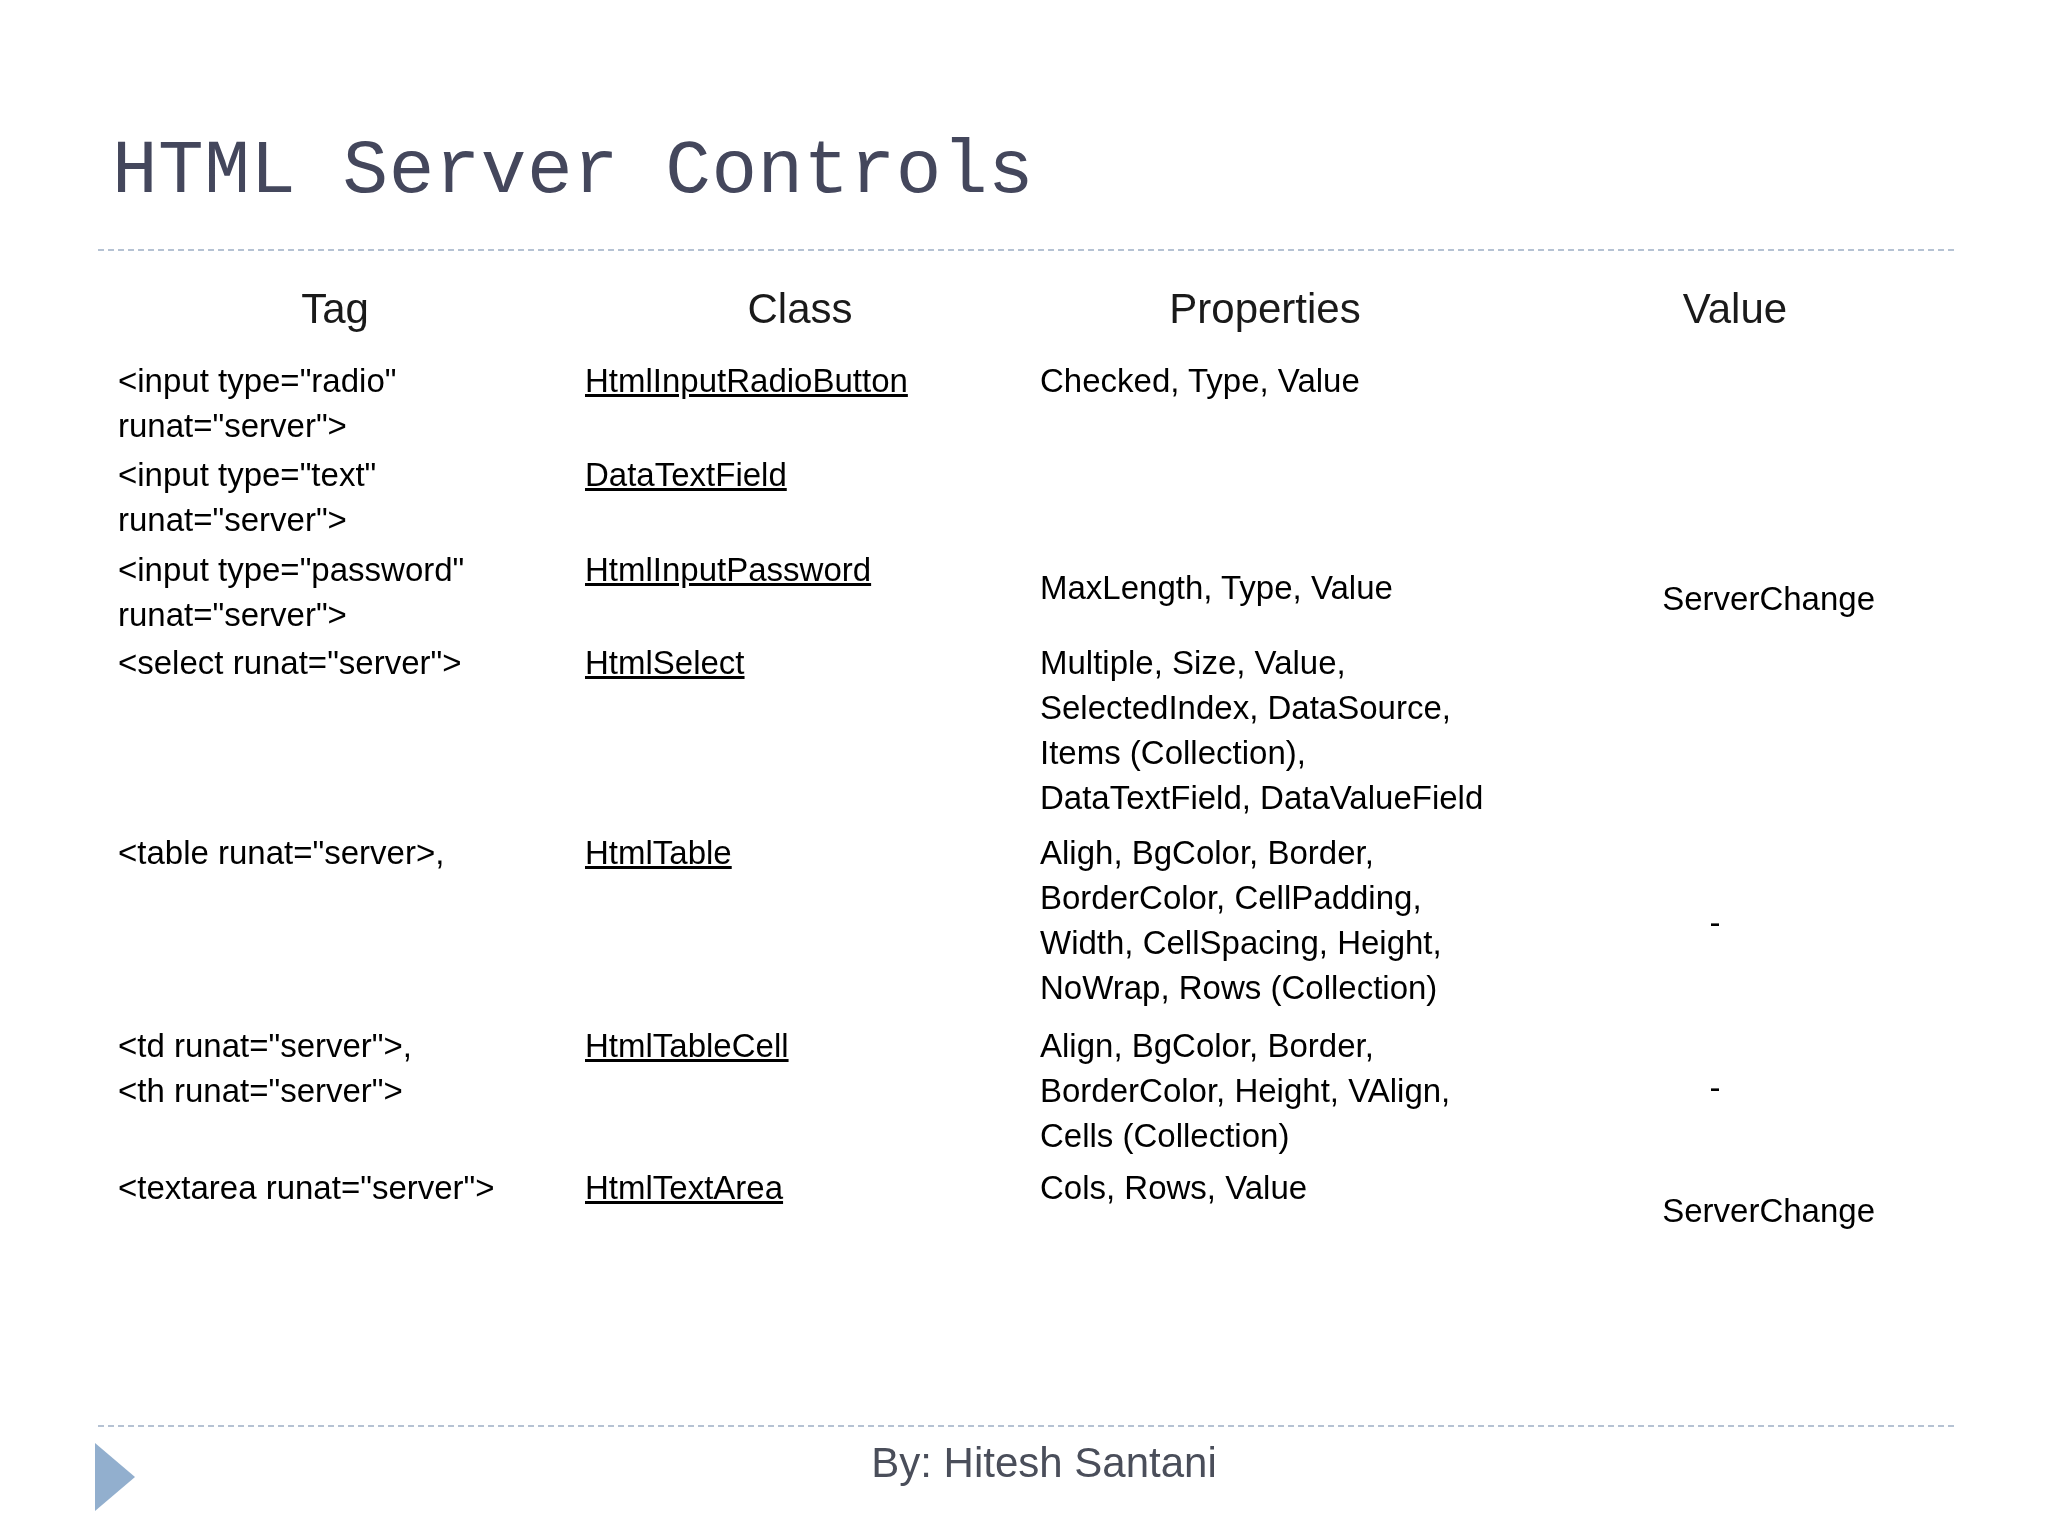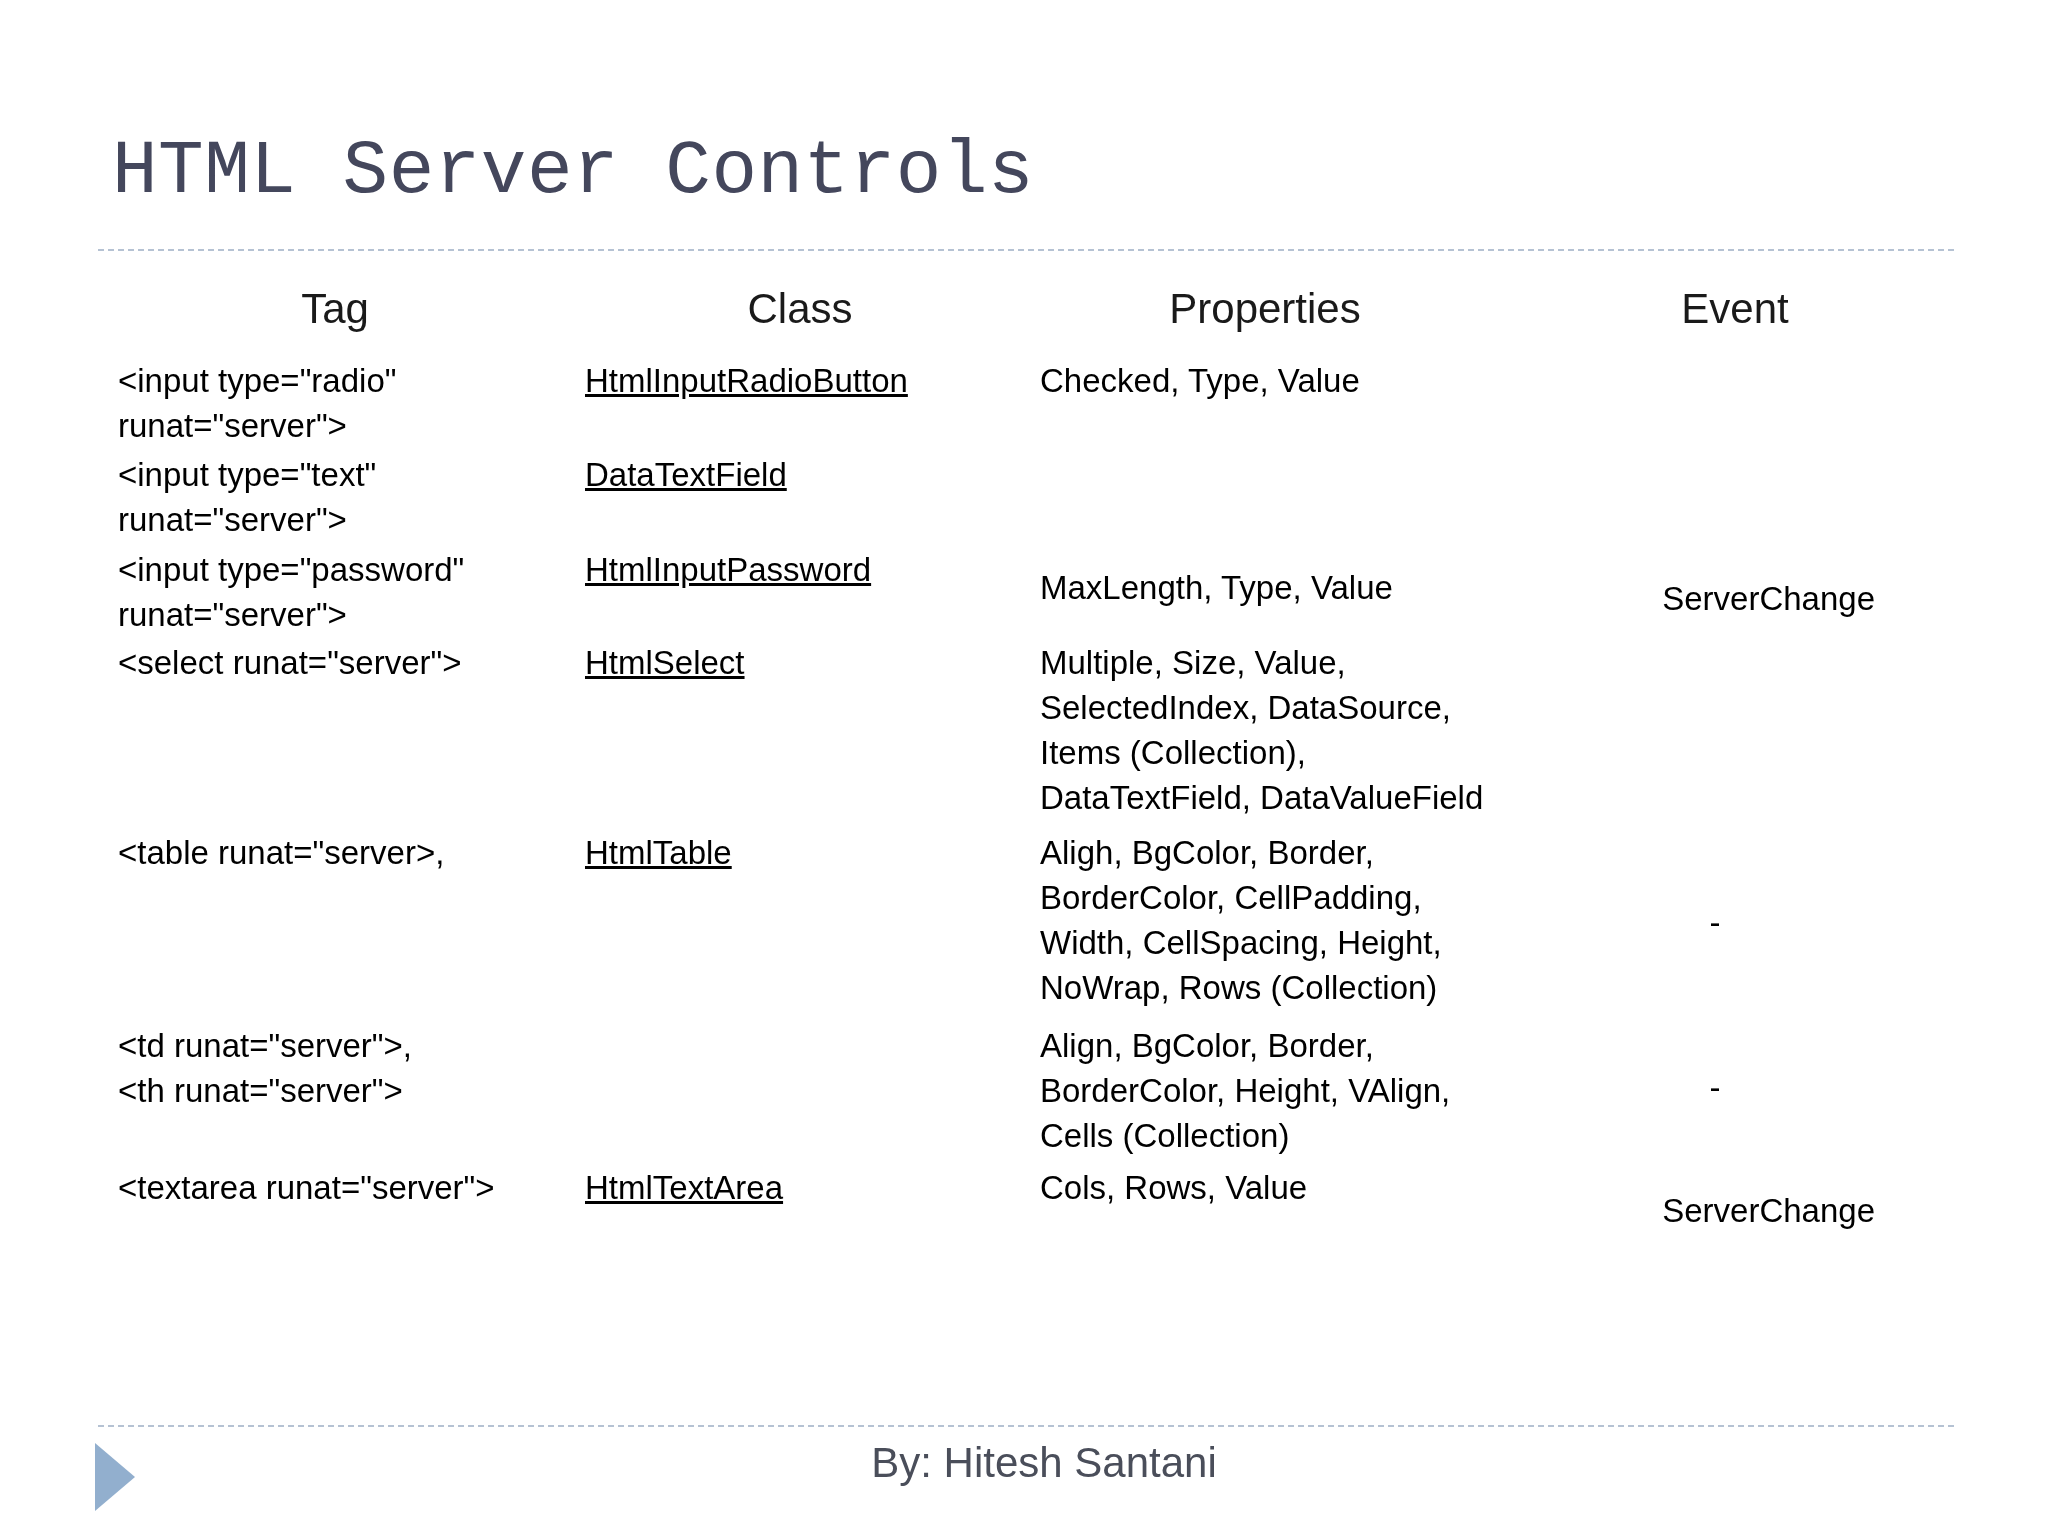--- a/index.html
+++ b/index.html
@@ -125,21 +125,21 @@
 <body>
 
 <div class="slide-title">HTML Server Controls</div>
 <div class="title-rule"></div>
 
 <div class="table-wrap">
 
   <div class="col-head cls">Class</div>
   <div class="col-head tag">Tag</div>
   <div class="col-head props">Properties</div>
-  <div class="col-head event">Event</div>
+  <div class="col-head event">Value</div>
 
   <div class="cell tagcol" style="top:358px">&lt;input type="radio"
 runat="server"&gt;</div>
   <div class="cell clscol" style="top:358px">HtmlInputRadioButton</div>
   <div class="cell propcol" style="top:358px">Checked, Type, Value</div>
 
   <div class="cell tagcol" style="top:452px">&lt;input type="text"
 runat="server"&gt;</div>
   <div class="cell clscol" style="top:452px">DataTextField</div>
 
@@ -161,20 +161,21 @@
   <div class="cell tagcol" style="top:830px">&lt;table runat="server&gt;,</div>
   <div class="cell clscol" style="top:830px">HtmlTable</div>
   <div class="cell propcol" style="top:830px">Aligh, BgColor, Border,
 BorderColor, CellPadding,
 Width, CellSpacing, Height,
 NoWrap, Rows (Collection)</div>
   <div class="dash" style="top:900px">-</div>
 
   <div class="cell tagcol" style="top:1023px">&lt;td runat="server"&gt;,
 &lt;th runat="server"&gt;</div>
+  <div class="cell clscol" style="top:1023px">HtmlTableCell</div>
   <div class="cell propcol" style="top:1023px">Align, BgColor, Border,
 BorderColor, Height, VAlign,
 Cells (Collection)</div>
   <div class="dash" style="top:1065px">-</div>
 
   <div class="cell tagcol" style="top:1165px">&lt;textarea runat="server"&gt;</div>
   <div class="cell clscol" style="top:1165px">HtmlTextArea</div>
   <div class="cell propcol" style="top:1165px">Cols, Rows, Value</div>
   <div class="cell evcol" style="top:1188px">ServerChange</div>
 

